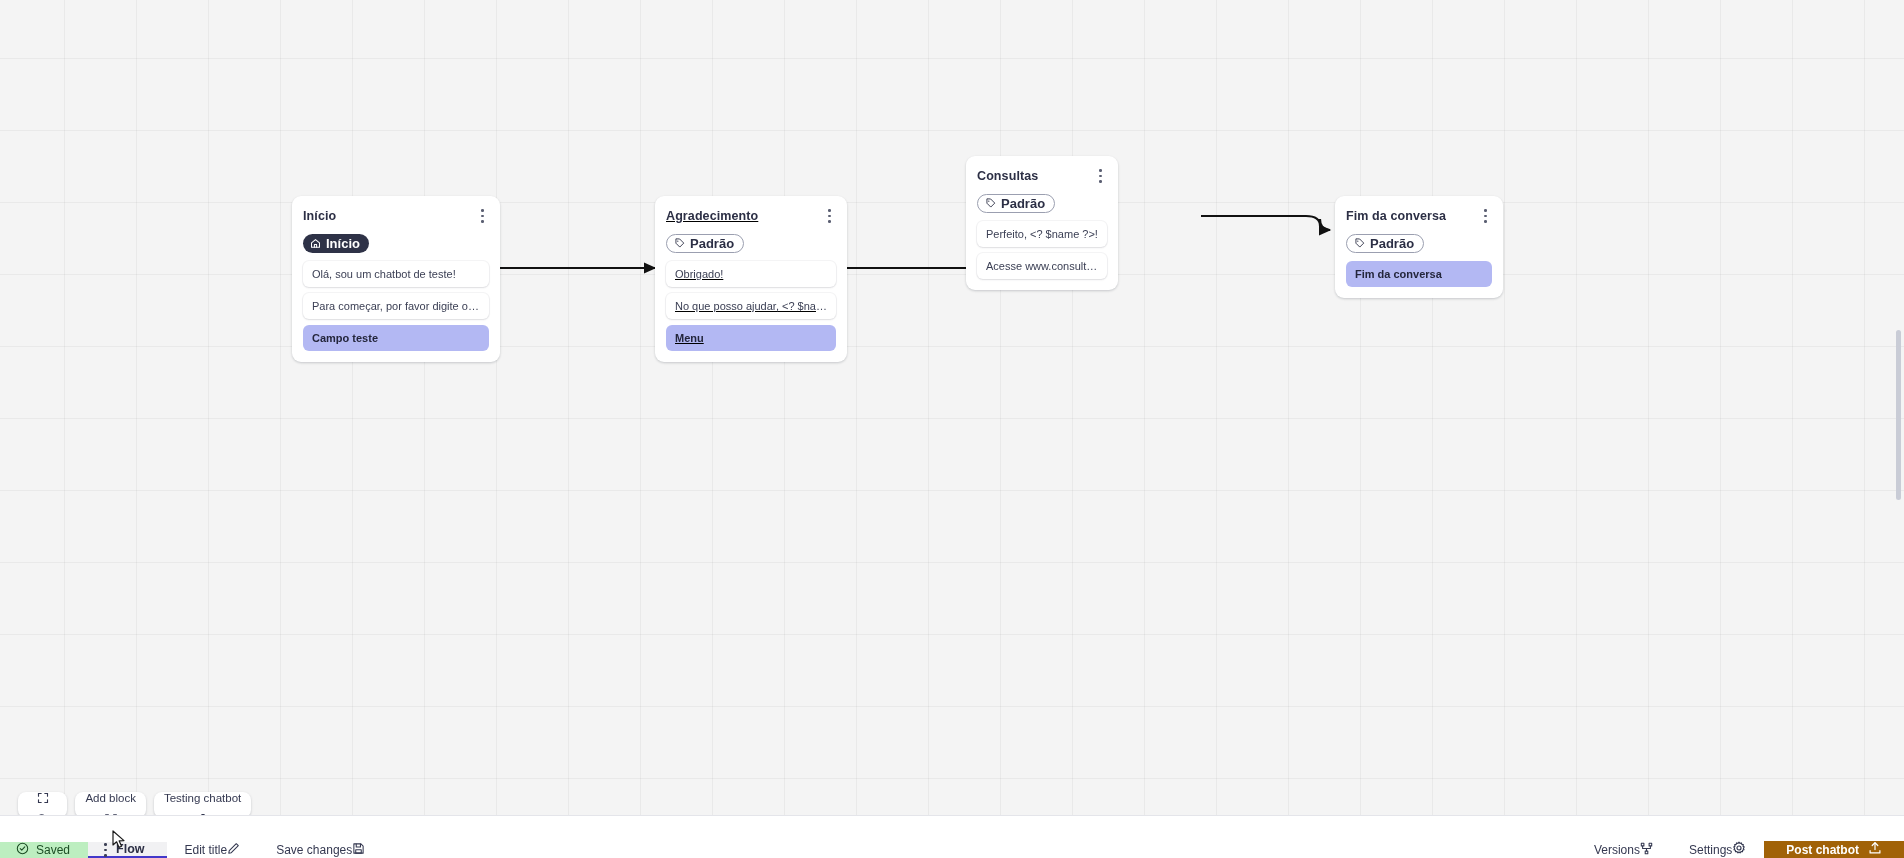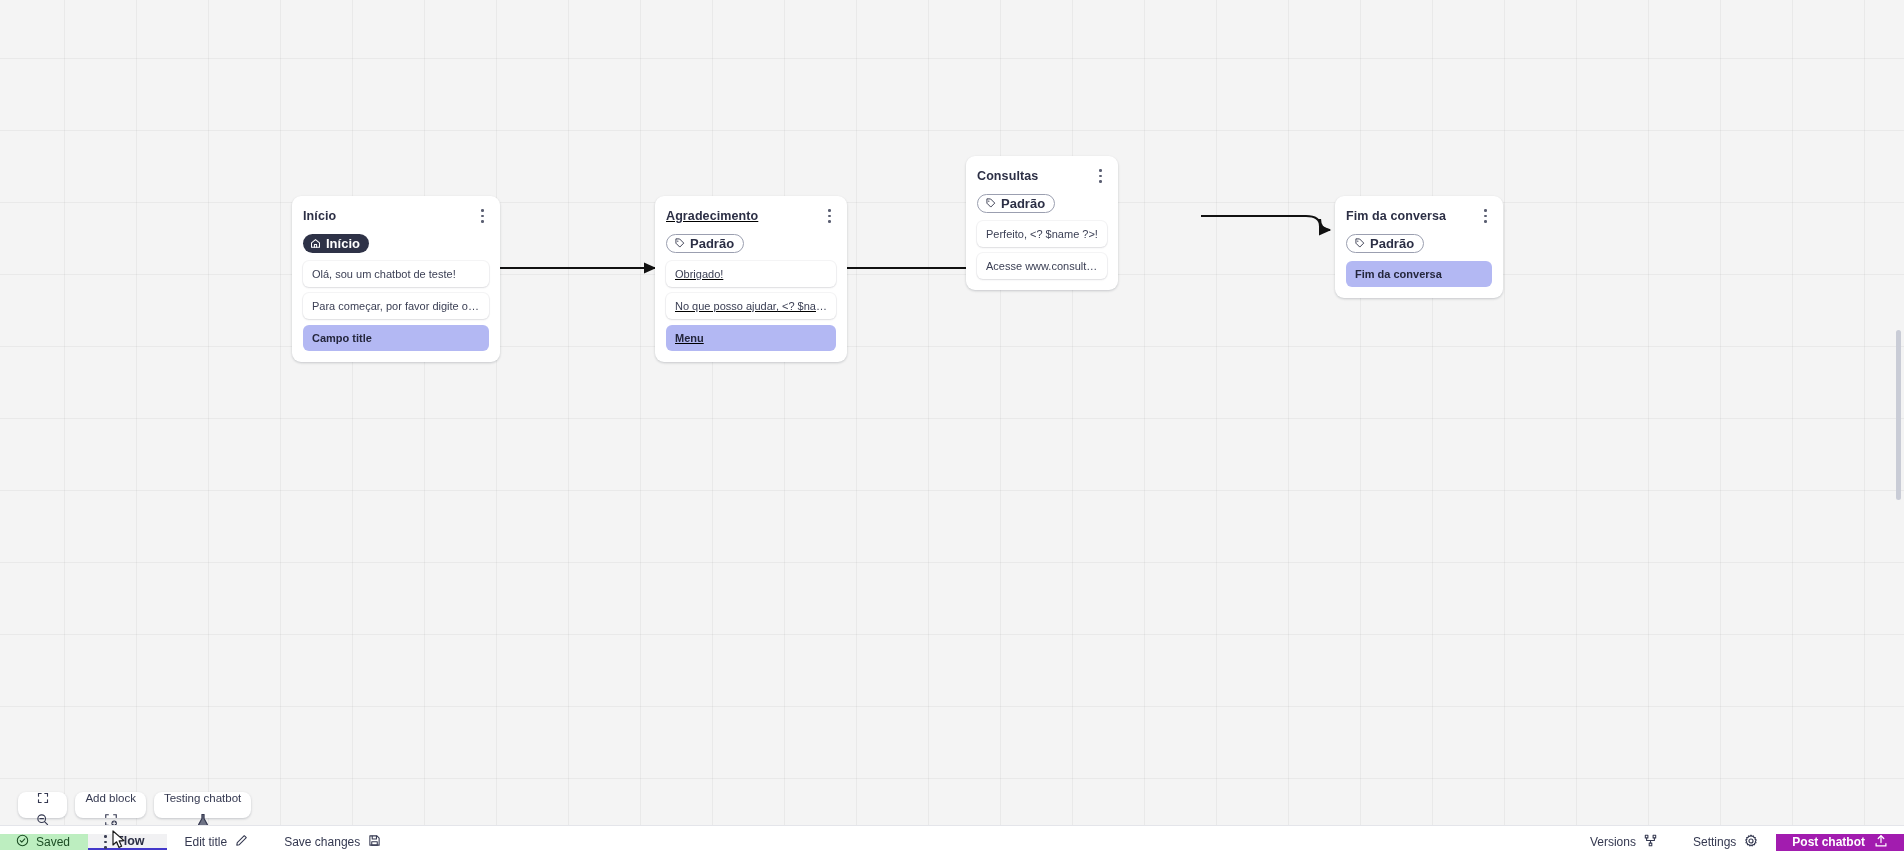--- a/index.html
+++ b/index.html
@@ -102,47 +102,47 @@
     position: absolute; left: 595px; bottom: 3px; width: 560px; height: 5px;
     background: #c9ccd6; border-radius: 3px; z-index: 25; cursor: pointer;
   }
   #vscroll {
     position: absolute; right: 3px; top: 330px; width: 5px; height: 170px;
     background: #c9ccd6; border-radius: 3px; z-index: 25; cursor: pointer;
   }
 
   
   #statusbar {
-    position: absolute; left: 0; bottom: 0; width: 1904px; height: 33px;
+    position: absolute; left: 0; bottom: 0; width: 1904px; height: 43px;
     background: #ffffff; border-top: 1px solid #e4e5ea;
-    display: flex; align-items: center; z-index: 40;
+    display: flex; align-items: flex-end; z-index: 40;
   }
   .saved {
     display: flex; align-items: center; gap: 7px;
     background: #bdeec0; color: #1c4d24; font-size: 12px; font-weight: 400;
     padding: 0 18px 0 16px;
   }
   .flowtab {
     display: flex; align-items: center; gap: 4px;
     background: #f1f1f3; padding: 0 22px 0 10px;
     border-bottom: 2px solid #4338ca; position: relative;
     font-size: 12.5px; font-weight: 700; color: #2c2f45; cursor: pointer;
   }
   .flowtab .kebab { height: 14px; }
   .flowtab .kebab i { background: #3c4055; }
   .sb-item {
-    display: flex; align-items: center; gap: 8px;
+    display: flex; align-items: center; gap: 0;
     padding: 0 18px; font-size: 12px; color: #343850; cursor: pointer;
   }
   .sb-spacer { flex: 1 1 auto; }
   .post {
     display: flex; align-items: center; gap: 9px;
-    background: #a21caf; color: #ffffff;
+    background: #a16207; color: #ffffff;
     font-size: 12px; font-weight: 700;
-    padding: 0 16px; cursor: pointer;
+    padding: 0 22px; cursor: pointer;
   }
   .divider { width: 1px; background: #e4e5ea; margin: 6px 0; }
 
   
   #cursor { position: absolute; left: 112px; top: 830px; z-index: 60; pointer-events: none; }
 </style>
 </head>
 <body>
 
 <div id="app">
@@ -176,21 +176,21 @@
         <span>
           <svg width="11" height="11" viewBox="0 0 16 16" fill="none" stroke="#ffffff" stroke-width="1.5" stroke-linejoin="round" stroke-linecap="round">
             <path d="M2.2 7.2 L8 2.4 L13.8 7.2 L13.8 13.4 L2.2 13.4 Z"></path>
             <path d="M6.4 13.4 L6.4 9.6 L9.6 9.6 L9.6 13.4"></path>
           </svg>
         </span>
         <span>Início</span>
       </div>
       <div class="msg">Olá, sou um chatbot de teste!</div>
       <div class="msg">Para começar, por favor digite o ...</div>
-      <div class="msg action">Campo title</div>
+      <div class="msg action">Campo teste</div>
     </div>
 
     <div class="node" style="left:655px; top:196px; width:192px;text-decoration:underline;">
       <div class="node-head">
         <div class="node-title">Agradecimento</div>
         <div class="kebab">
             <i></i>
             <i></i>
             <i></i>
           </div>

